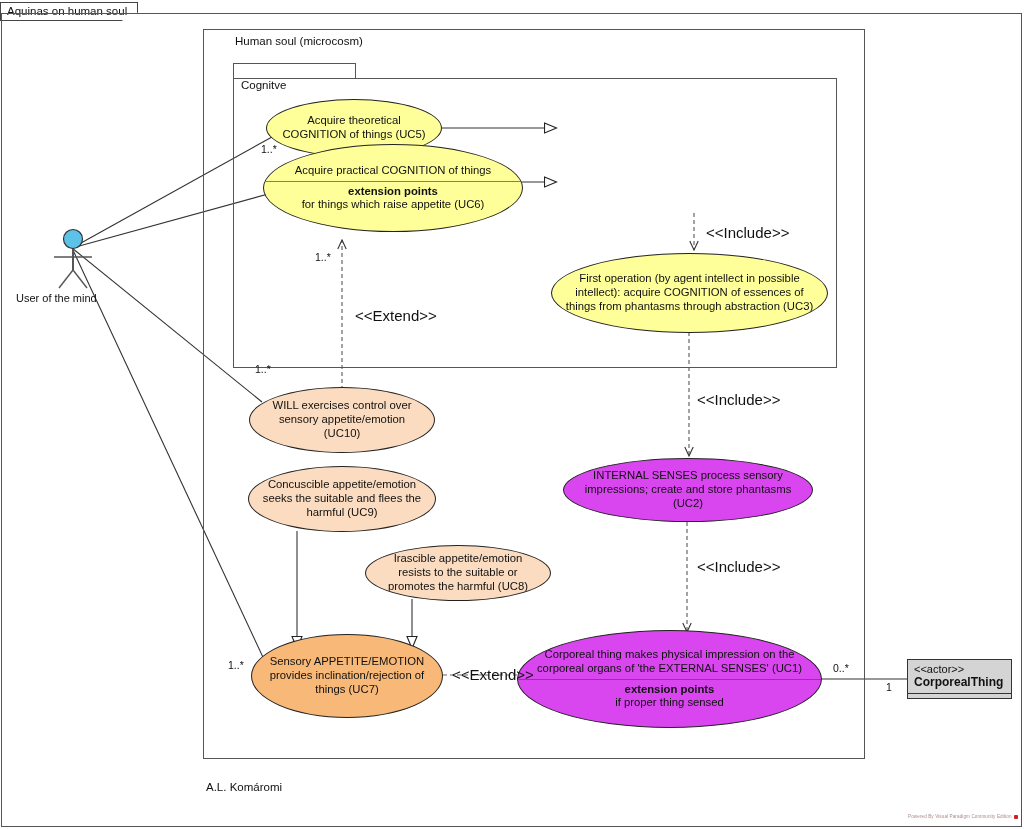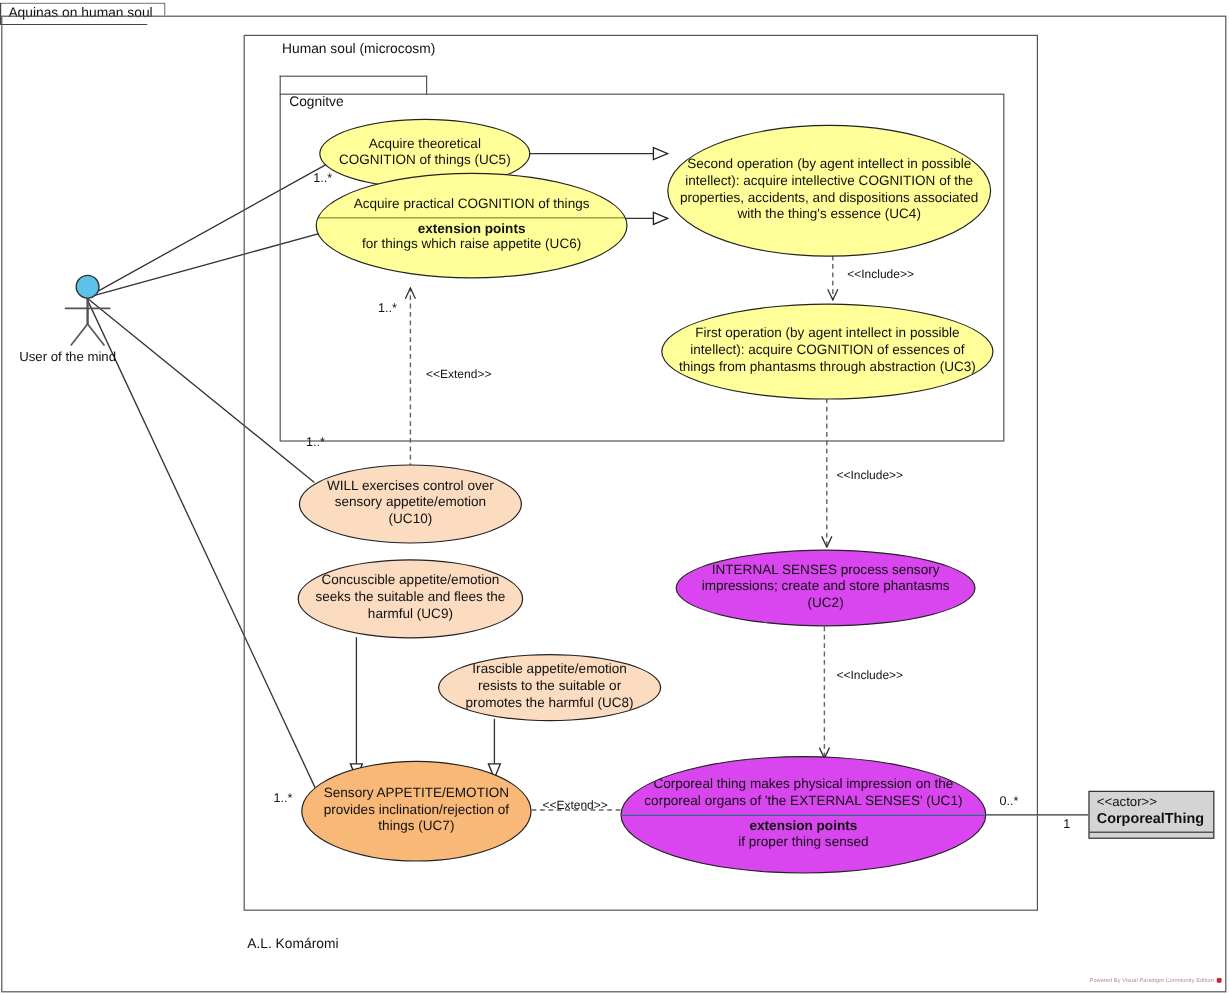--- a/index.html
+++ b/index.html
@@ -15,21 +15,21 @@
   .title-tab{
     position:absolute;left:0;top:2px;width:138px;height:19px;
     border:1.2px solid #444;background:#fff;box-sizing:border-box;
     -webkit-clip-path:polygon(0 0,100% 0,100% 55%,88% 100%,0 100%);
     clip-path:polygon(0 0,100% 0,100% 55%,88% 100%,0 100%);
   }
   .title-tab-txt{position:absolute;left:7px;top:5px;font-size:11.5px;color:#111;white-space:nowrap;}
 
   
   .uc{position:absolute;box-sizing:border-box;border:1.3px solid #222;border-radius:50%;
-      display:flex;flex-direction:column;justify-content:center;
+      display:flex;flex-direction:column;align-items:center;justify-content:center;
       text-align:center;font-size:11.3px;line-height:1.22;color:#111;overflow:hidden;}
   .uc .ln{display:block;white-space:nowrap;}
   .uc .wrapbox{padding:0 6px;}
   .uc-yellow{background:#ffff99;}
   .uc-blue{background:#d946ef;}
   .uc-peach{background:#fbdcc0;}
   .uc-orange{background:#f7b878;}
   .ep-divider{width:100%;height:0;border-top:1.1px solid #8a8a2a;margin:3px 0 3px 0;}
   .ep-divider.blue{border-top-color:#2a6f8a;}
   .ep-title{font-weight:bold;font-size:11.3px;}
@@ -38,21 +38,21 @@
   .actor-label{position:absolute;font-size:11px;color:#111;white-space:nowrap;}
 
   
   .actorbox{position:absolute;border:1.3px solid #333;background:#d4d4d4;box-sizing:border-box;}
   .actorbox .ab-top{padding:3px 6px 4px 6px;text-align:left;}
   .actorbox .ab-st{font-size:11px;color:#111;display:block;}
   .actorbox .ab-nm{font-size:12px;font-weight:bold;color:#111;display:block;}
   .actorbox .ab-sep{border-top:1.3px solid #333;height:9px;}
 
   
-  .edgelbl{position:absolute;font-size:10px;color:#111;white-space:nowrap;}
+  .edgelbl{position:absolute;font-size:15px;color:#111;white-space:nowrap;}
   .mult{position:absolute;font-size:10.5px;color:#111;white-space:nowrap;}
 
   .caption{position:absolute;font-size:11.5px;color:#111;white-space:nowrap;}
   .watermark{position:absolute;font-size:4.6px;color:#b08a8a;white-space:nowrap;letter-spacing:.1px;}
   .wm-dot{display:inline-block;width:4px;height:4px;background:#cc2222;border-radius:1px;vertical-align:-1px;margin-left:2px;}
 
   svg.overlay{position:absolute;left:0;top:0;width:1024px;height:829px;pointer-events:none;}
 </style>
 </head>
 <body>
@@ -131,28 +131,20 @@
     <div class="wrapbox">
       <span class="ln">Acquire practical COGNITION of things</span>
     </div>
     <div class="ep-divider"></div>
     <div class="wrapbox">
       <span class="ln ep-title">extension points</span>
       <span class="ln">for things which raise appetite (UC6)</span>
     </div>
   </div>
 
-  <div class="uc uc-yellow" style="left:556px;top:104px;width:270px;height:110px;">
-    <div class="wrapbox">
-      <span class="ln">Second operation (by agent intellect in possible</span>
-      <span class="ln">intellect): acquire intellective COGNITION of the</span>
-      <span class="ln">properties, accidents, and dispositions associated</span>
-      <span class="ln">with the thing's essence (UC4)</span>
-    </div>
-  </div>
 
   <div class="uc uc-yellow" style="left:551px;top:253px;width:277px;height:80px;">
     <div class="wrapbox">
       <span class="ln">First operation (by agent intellect in possible</span>
       <span class="ln">intellect): acquire COGNITION of essences of</span>
       <span class="ln">things from phantasms through abstraction (UC3)</span>
     </div>
   </div>
 
   <div class="uc uc-blue" style="left:563px;top:458px;width:250px;height:64px;">

